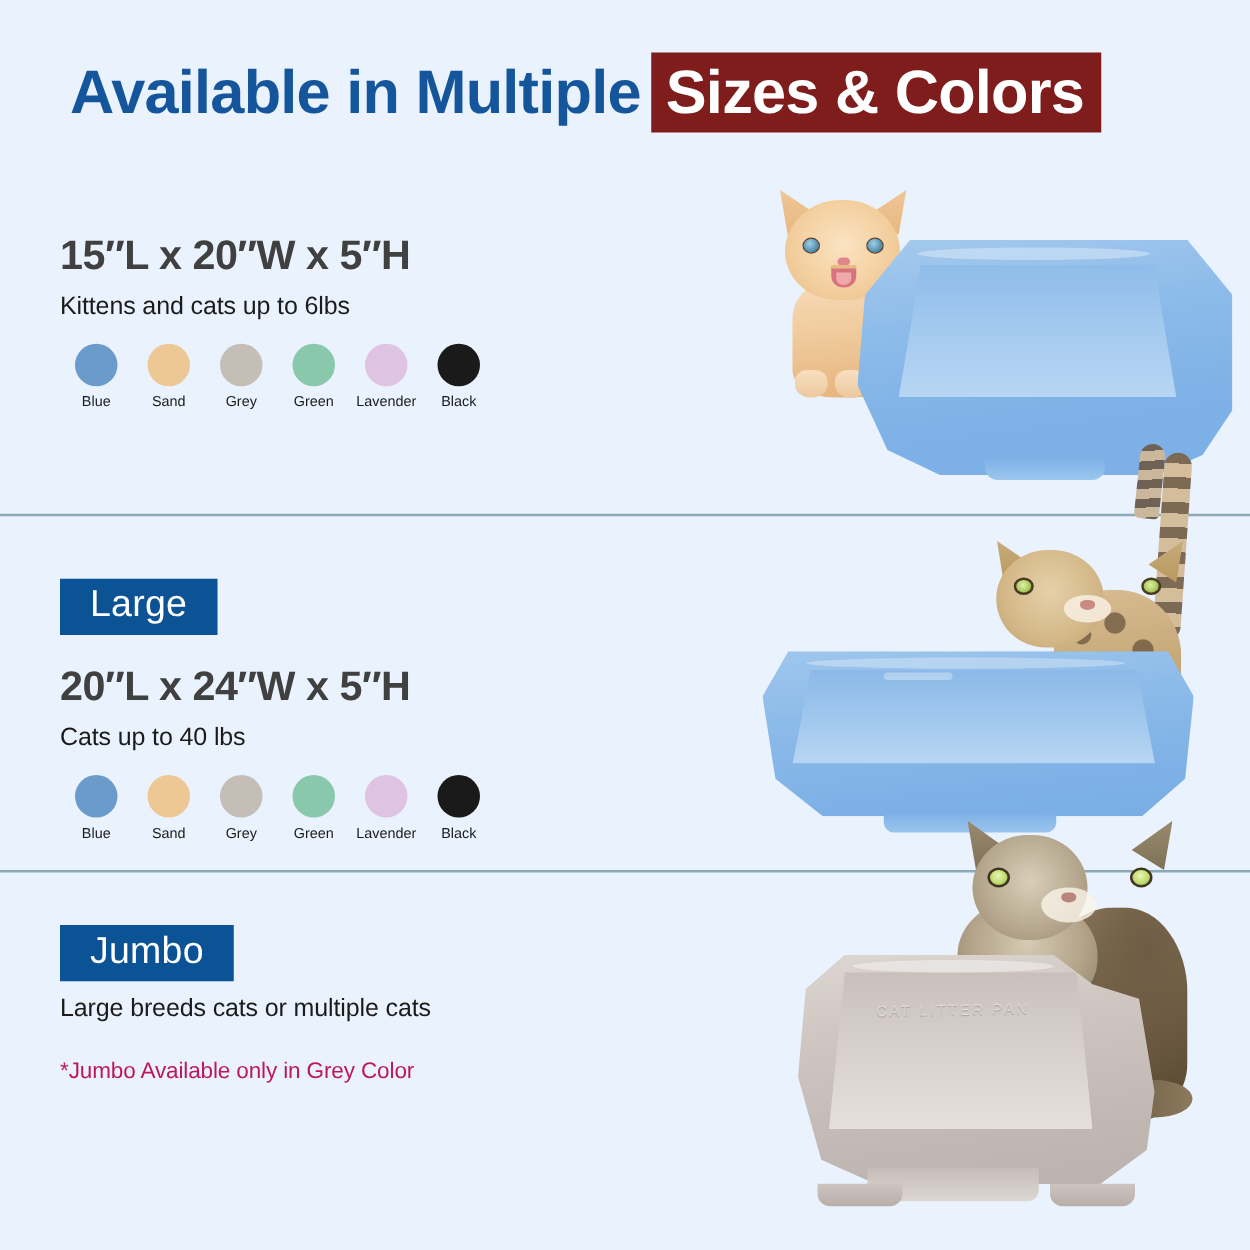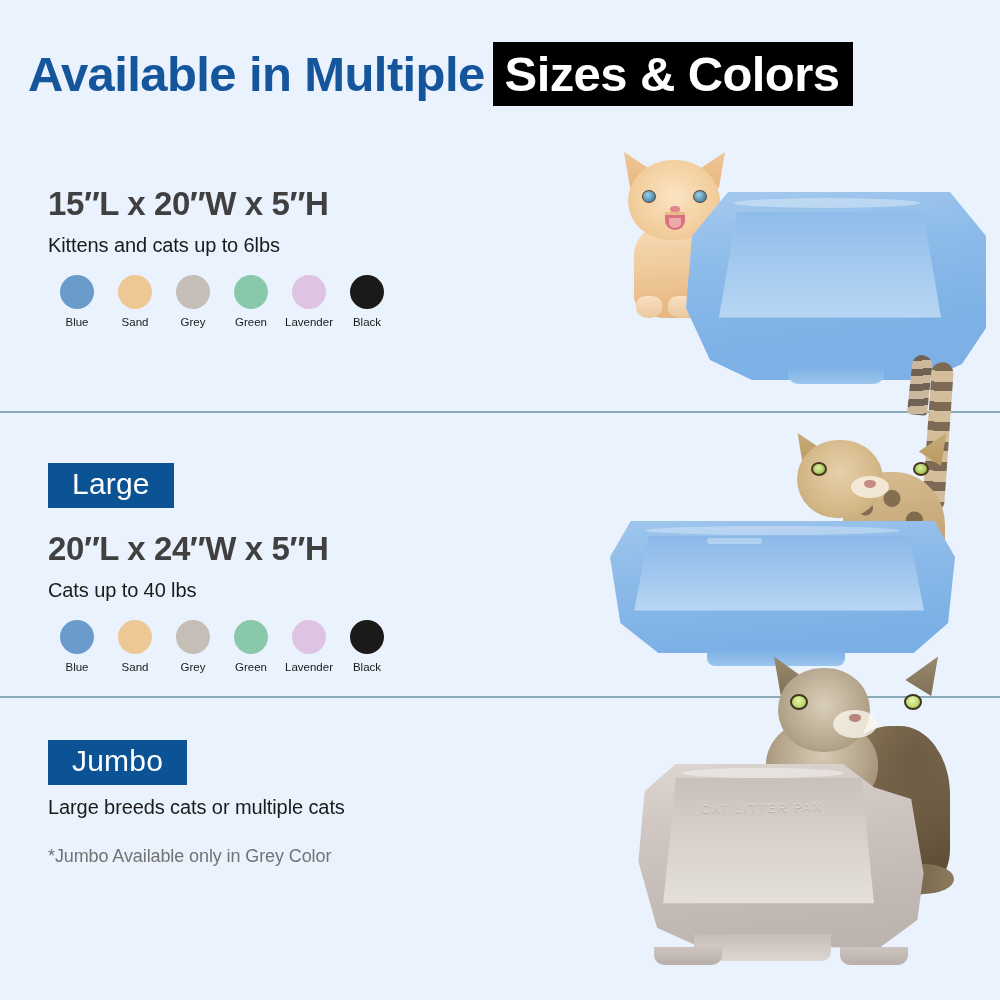--- a/index.html
+++ b/index.html
@@ -8,21 +8,21 @@
     background: #e9f2fd;
     font-family: "Liberation Sans", sans-serif;
     overflow: hidden;
   }
   #page { position: relative; width: 1000px; height: 1000px; background: #e9f2fd; }
 
   
   .header {
     position: absolute; left: 0; top: 38px; width: 1000px; height: 72px;
     display: flex; align-items: center; justify-content: flex-start;
-    padding-left: 28px;
+    padding-left: 56px;
   }
   .title-blue {
     font-size: 49px; font-weight: bold; color: #15559b;
     letter-spacing: -0.6px; line-height: 72px; white-space: nowrap;
   }
   .title-green-wrap {
     background: #8fb93f; height: 64px; display: flex; align-items: center;
     padding: 0 14px 0 12px; margin-left: 8px;
   }
   .title-white {
@@ -51,21 +51,21 @@
   }
   .dimensions {
     font-size: 33px; font-weight: bold; color: #404040;
     letter-spacing: -0.4px; margin-top: 22px; white-space: nowrap;
   }
   .subtitle {
     font-size: 20px; color: #1b1b1b; margin-top: 11px;
     letter-spacing: -0.1px; white-space: nowrap;
   }
   .note {
-    font-size: 18px; color: #737373; margin-top: 27px;
+    font-size: 18px; color: #be185d; margin-top: 27px;
     letter-spacing: -0.1px; white-space: nowrap;
   }
 
   
   .swatches { display: flex; margin-top: 18px; }
   .swatch { width: 58px; display: flex; flex-direction: column; align-items: center; }
   .swatch-dot {
     width: 34px; height: 34px; border-radius: 50%;
   }
   .swatch-label {
@@ -321,21 +321,21 @@
   .jbx-foot.l { left: 9%; }
   .jbx-foot.r { right: 9%; }
 </style>
 </head>
 <body>
 
 <div id="page" style="background: rgb(233, 242, 253);">
 
   <div class="header">
     <span class="title-blue" style="color: rgb(21, 85, 155);">Available in Multiple</span>
-    <span class="title-green-wrap" style="background: #000000;">
+    <span class="title-green-wrap" style="background: #7f1d1d;">
       <span class="title-white" style="color: rgb(255, 255, 255);">Sizes &amp; Colors</span>
     </span>
   </div>
 
   <div class="divider" id="divider-1" style="background: rgb(139, 169, 183);"></div>
   <div class="divider" id="divider-2" style="background: rgb(139, 169, 183);"></div>
 
   <div class="section" id="section-small">
     <div class="dimensions">15″L x 20″W x 5″H</div>
     <div class="subtitle">Kittens and cats up to 6lbs</div>

